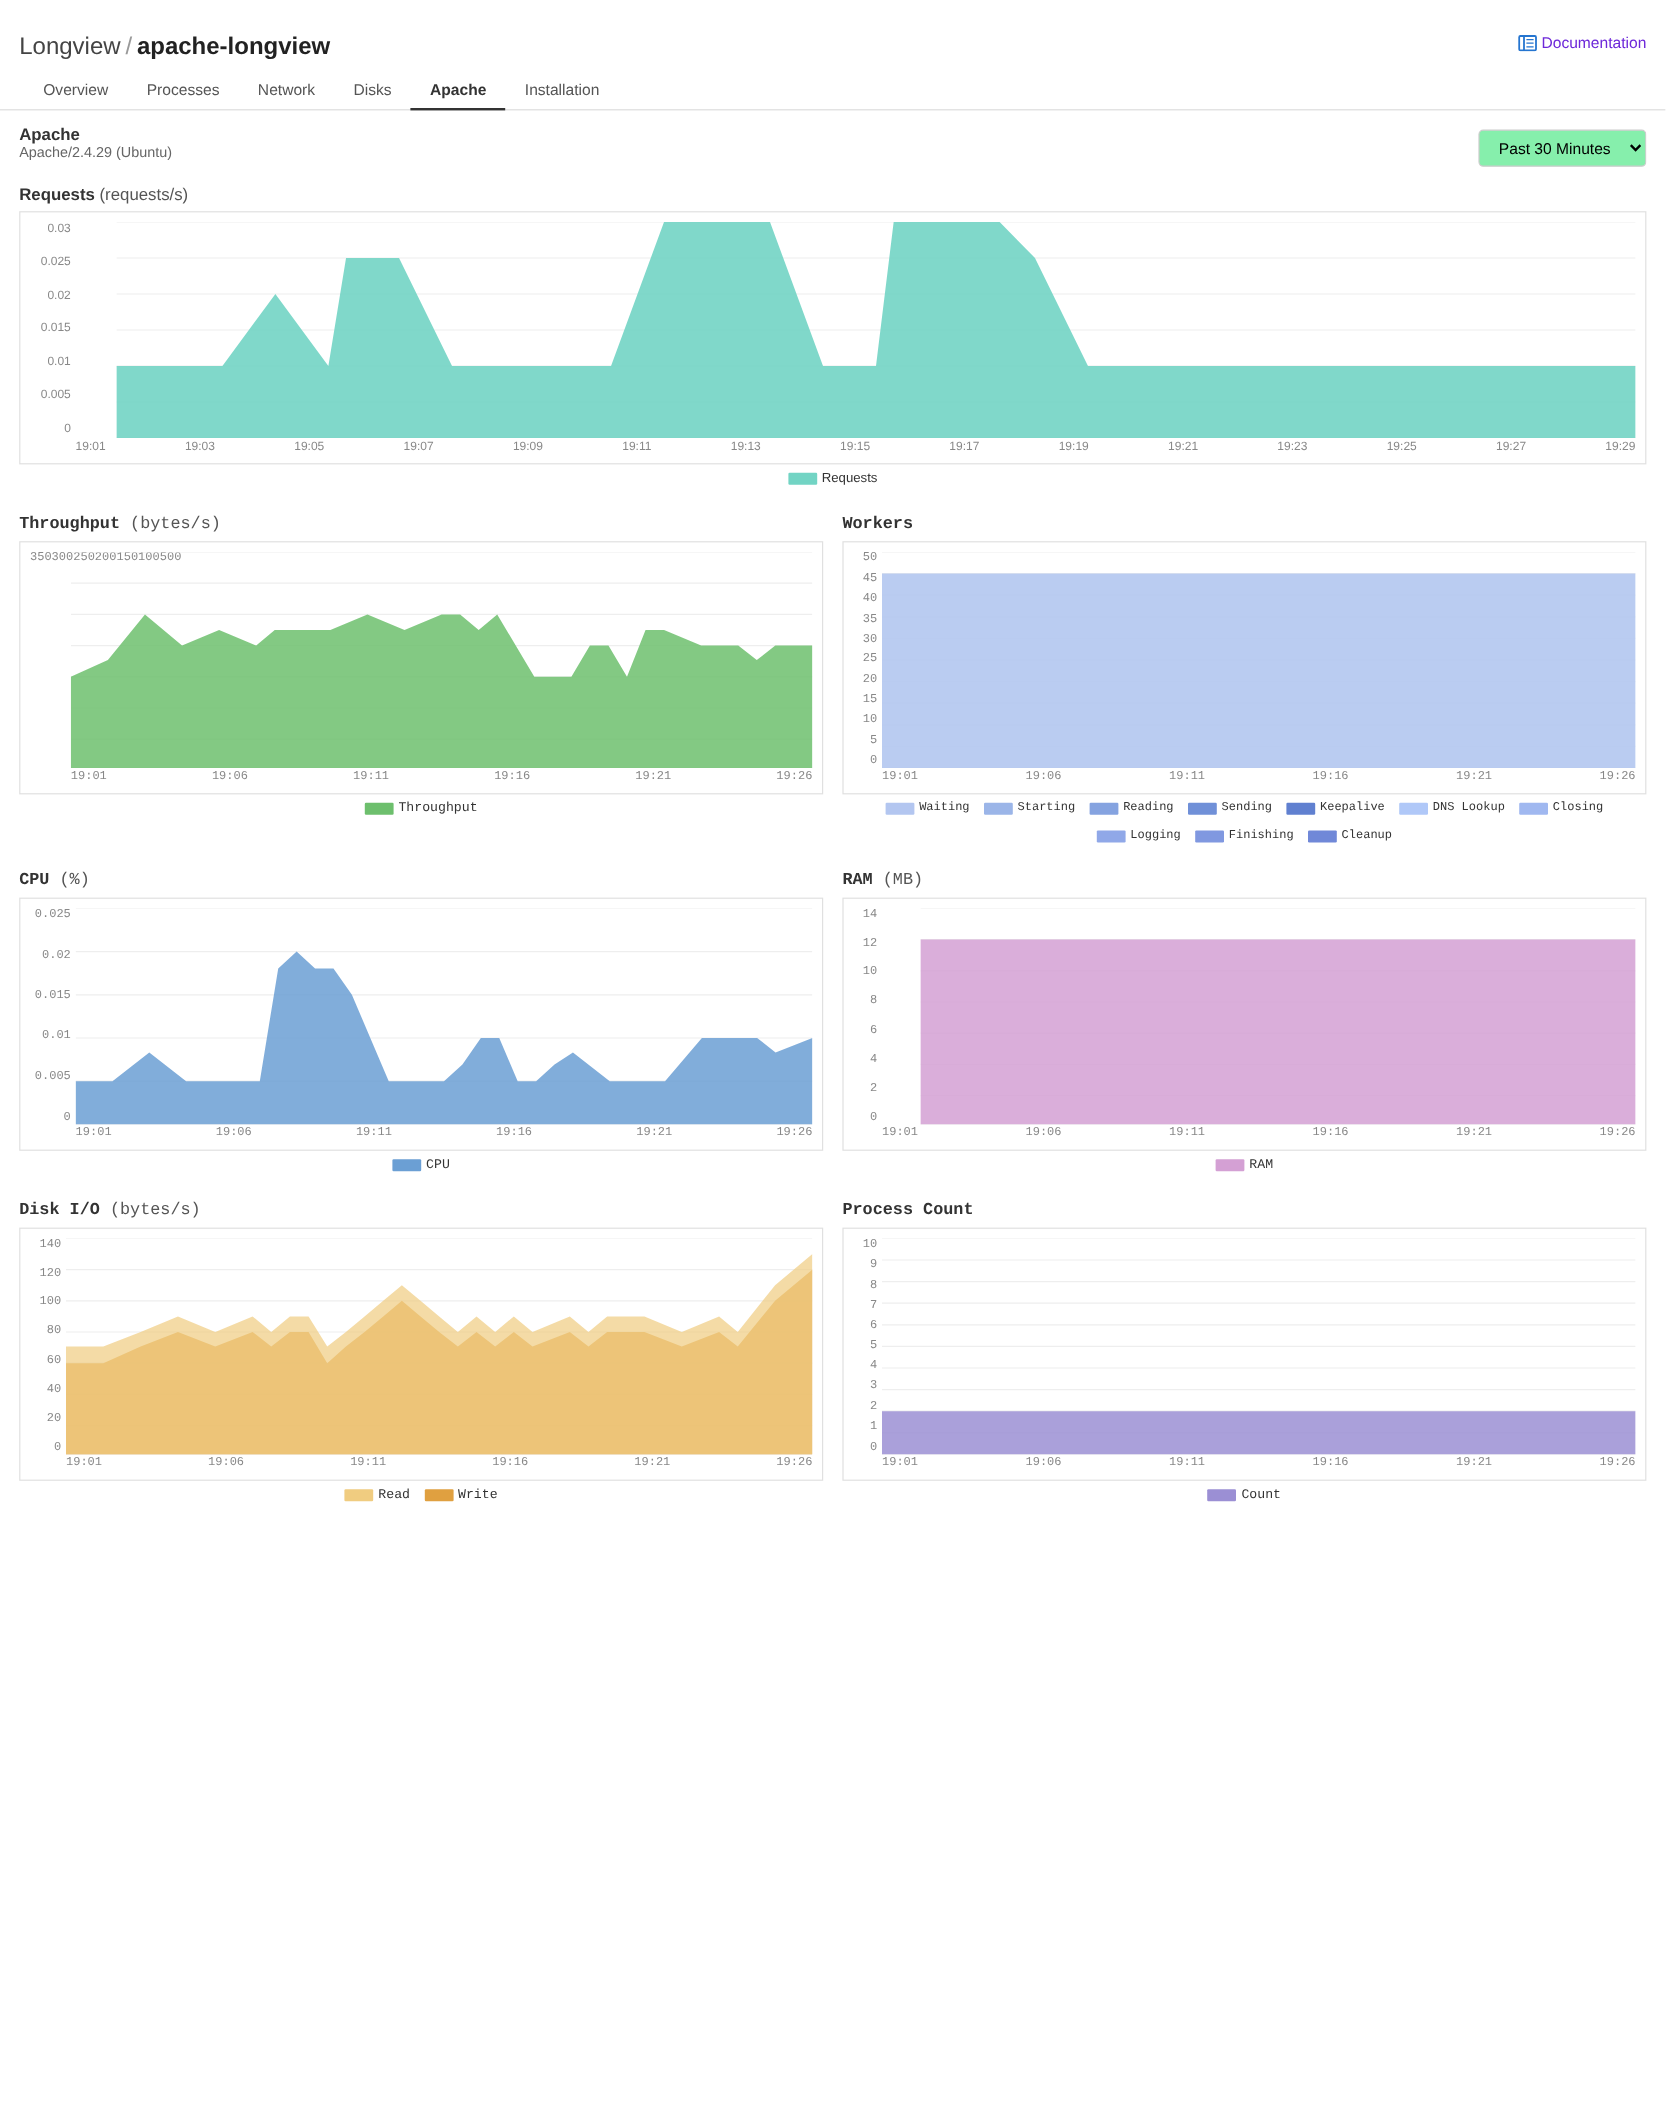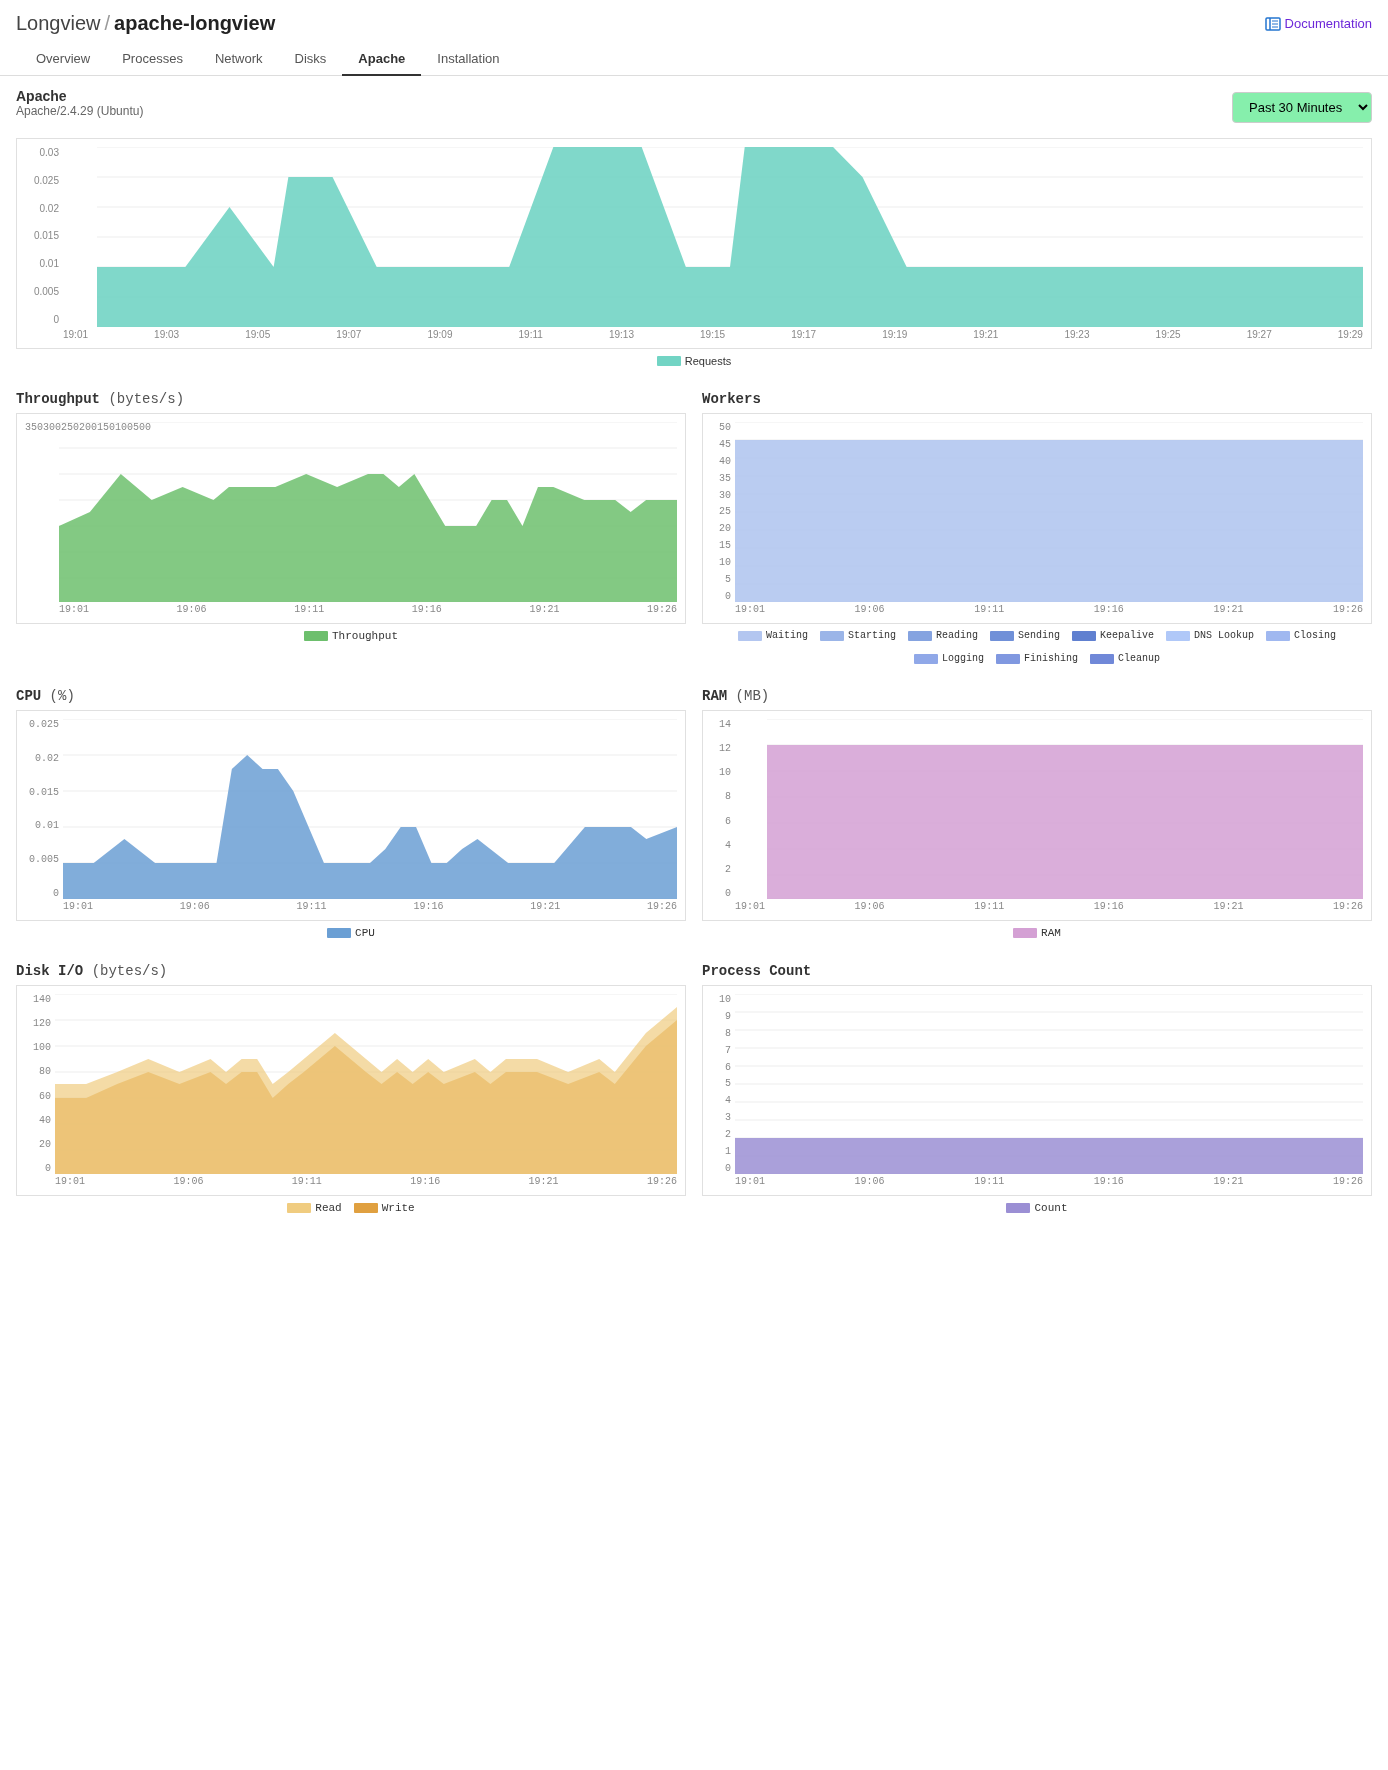--- a/index.html
+++ b/index.html
@@ -1,18 +1,18 @@
 <!DOCTYPE html>
 <html><head>
   <meta charset="utf-8">
   <style>
     * { box-sizing: border-box; margin: 0; padding: 0; }
     body { font-family: -apple-system, BlinkMacSystemFont, 'Segoe UI', Arial, sans-serif; background: #fff; color: #333; font-size: 13px; }
     
-    .header { display: flex; align-items: center; justify-content: space-between; padding: 12px 16px 8px; }
+    .header { display: flex; align-items: flex-start; justify-content: space-between; padding: 28px 16px 8px; }
     .header-title { font-size: 20px; }
     .header-title span.project { color: #444; font-weight: 400; }
     .header-title span.sep { color: #999; margin: 0 4px; }
     .header-title span.app { color: #222; font-weight: 600; }
     .docs-link { color: #6d28d9; font-size: 13px; display: flex; align-items: center; gap: 4px; text-decoration: none; }
     
     .nav-tabs { display: flex; border-bottom: 1px solid #ddd; padding: 0 20px; }
     .nav-tab { padding: 8px 16px; cursor: pointer; font-size: 13px; color: #555; border-bottom: 2px solid transparent; margin-bottom: -1px; }
     .nav-tab.active { color: #333; font-weight: 600; border-bottom: 2px solid #333; }
     
@@ -80,20 +80,23 @@
         <option>Past 30 Minutes</option>
         <option>Past Hour</option>
         <option>Past 2 Hours</option>
         <option>Past 12 Hours</option>
         <option>Past 24 Hours</option>
       </select>
     </div>
   </div>
 
   <div class="chart-full">
+    <div class="chart-title">
+      Requests <span class="unit">(requests/s)</span>
+    </div>
     <div class="chart-box">
       <div style="display:flex; position:relative;gap:34px;">
         <div style="width:38px; flex-shrink:0; font-size:10px; color:#888; display:flex; flex-direction:column; justify-content:space-between; text-align:right; padding-right:4px; padding-bottom:2px;">
           <span>0.03</span>
             <span>0.025</span>
             <span>0.02</span>
             <span>0.015</span>
             <span>0.01</span>
             <span>0.005</span>
             <span>0</span>

